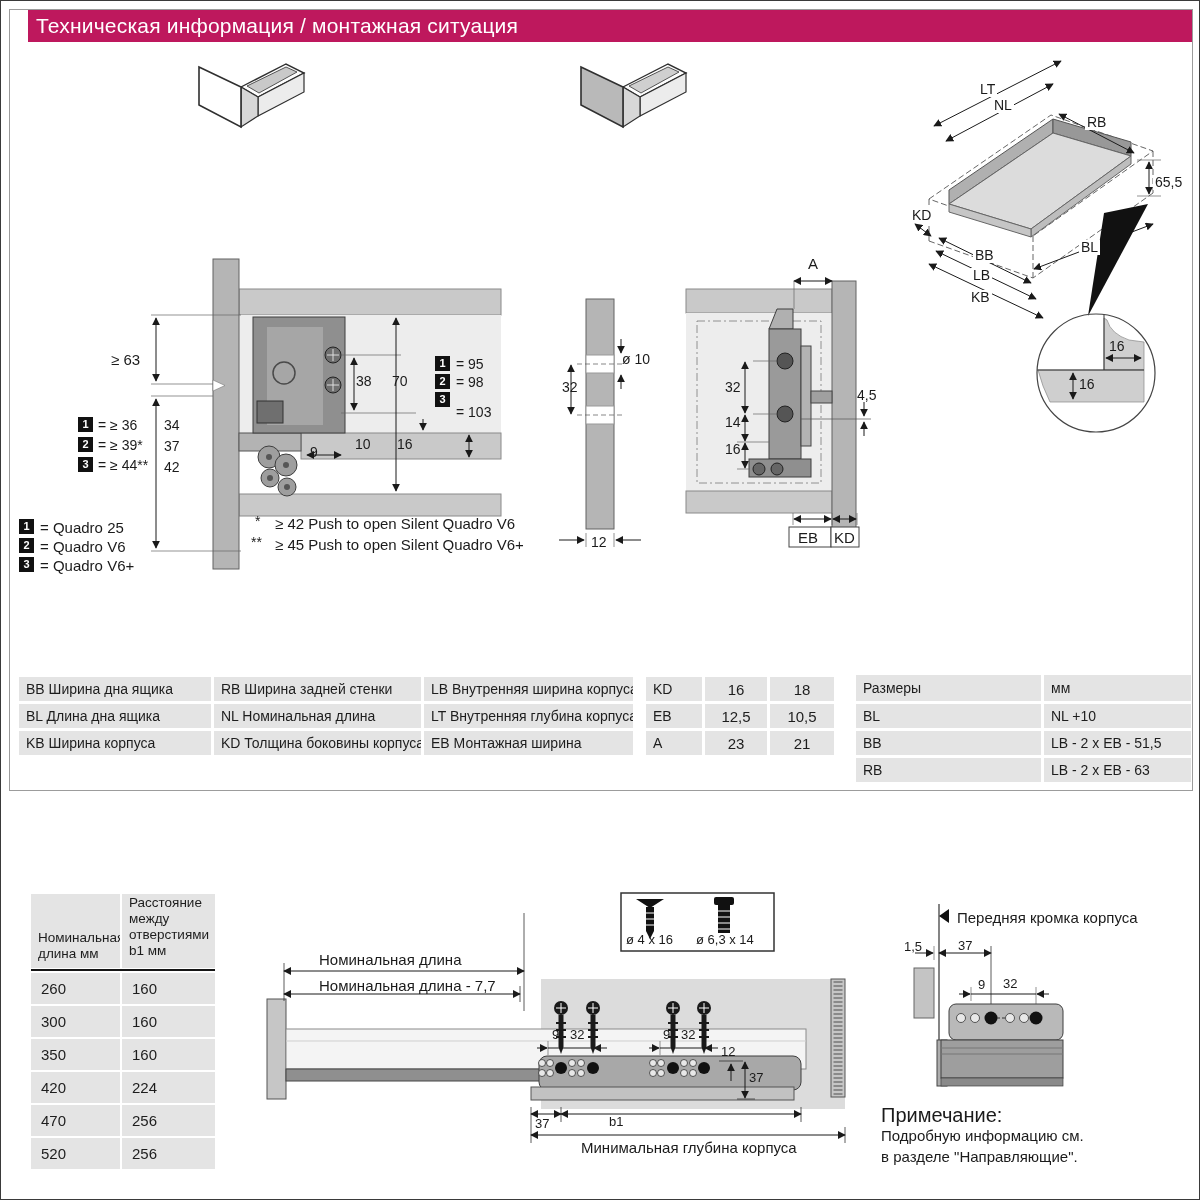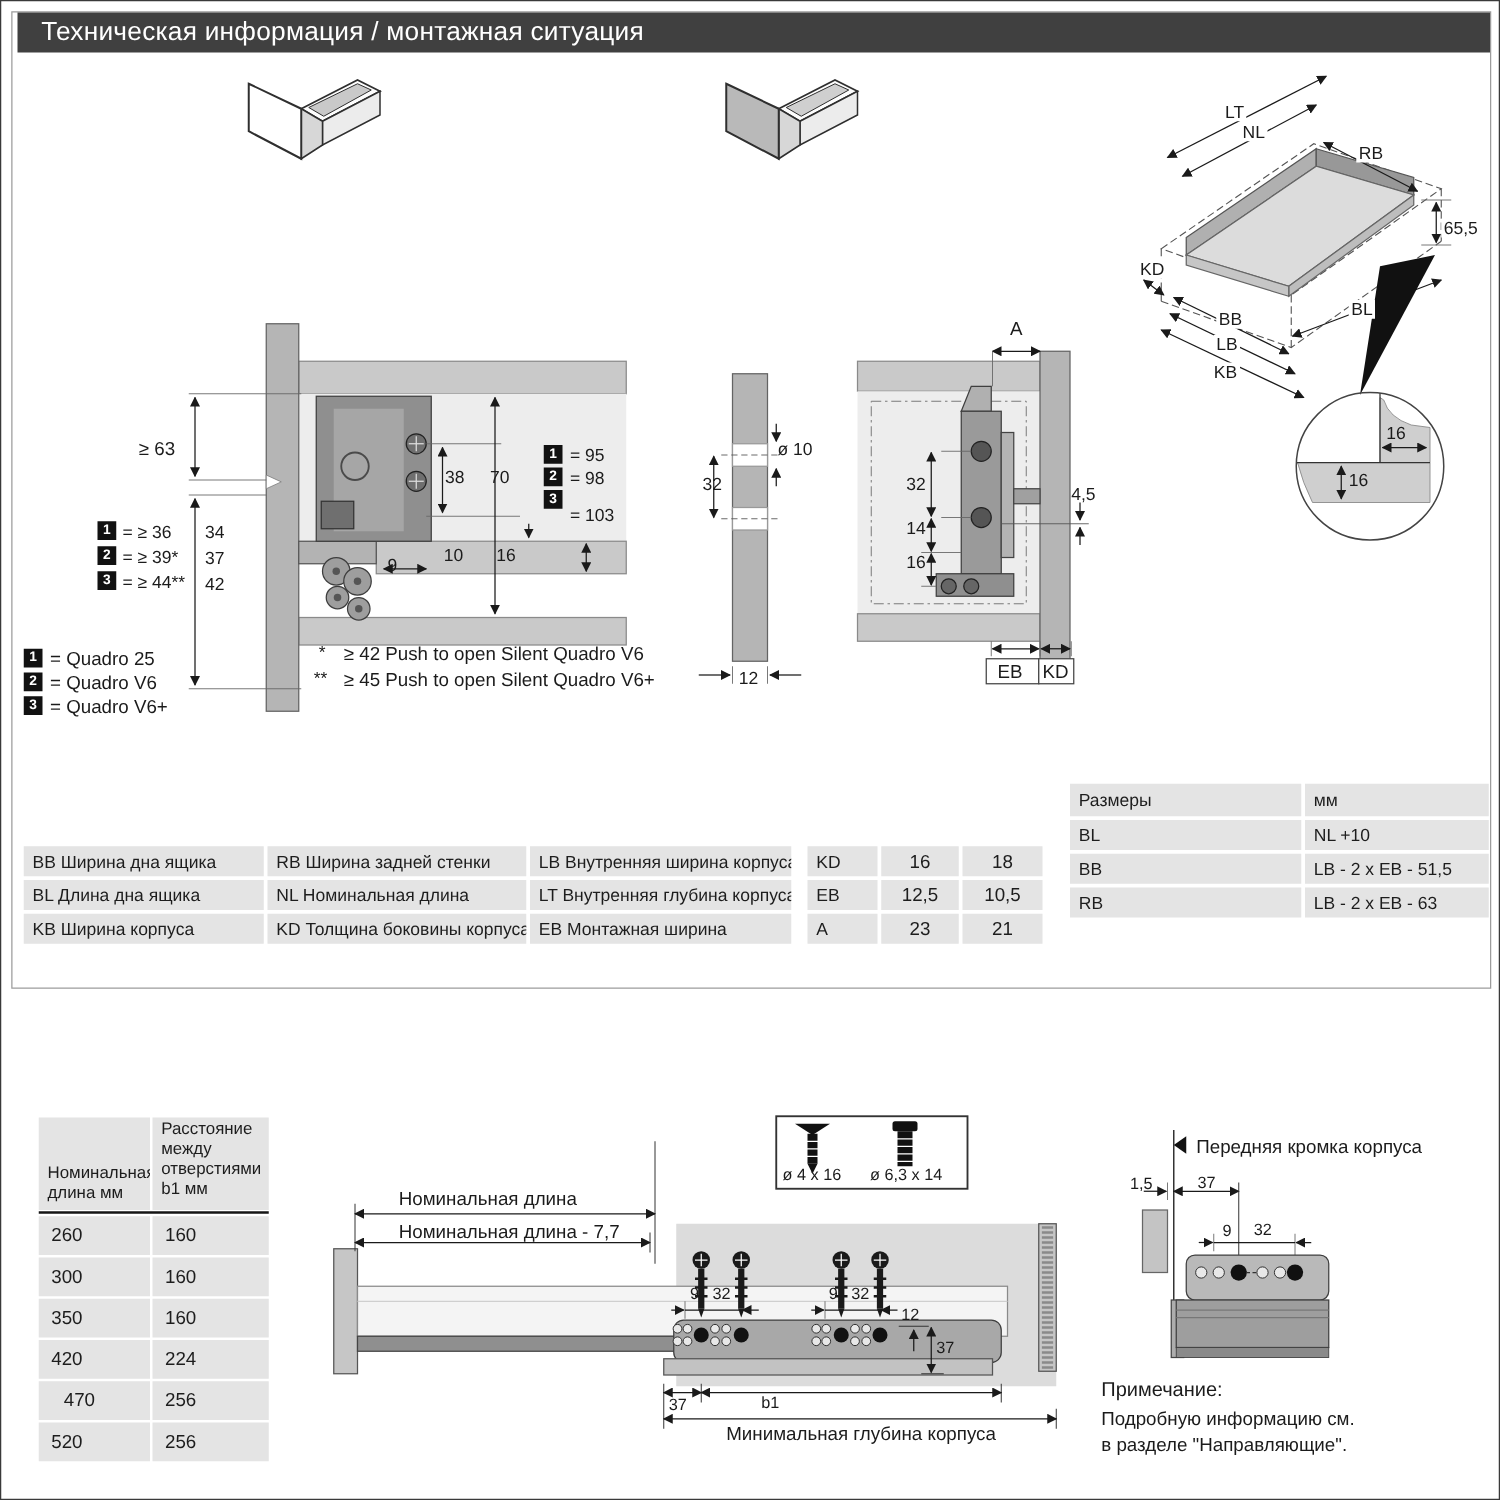--- a/index.html
+++ b/index.html
@@ -1,19 +1,19 @@
 <!DOCTYPE html>
 <html><head>
 <meta charset="utf-8">
 <style>
   html,body{margin:0;padding:0;background:#fff;font-family:"Liberation Sans",sans-serif}
   .page{position:relative;width:1200px;height:1200px;background:#fff;overflow:hidden;color:#1d1d1d;border:1px solid #3a3a3a;box-sizing:border-box}
   .abs{position:absolute}
   .sec{position:absolute;border:1px solid #9c9c9c;background:#fff}
-  .hdr{position:absolute;left:4px;top:0;right:0;background:#404040;color:#fff;padding-left:19px;letter-spacing:.2px;white-space:nowrap}
+  .hdr{position:absolute;left:18px;top:0;right:0;background:#be185d;color:#fff;padding-left:8px;letter-spacing:.2px;white-space:nowrap}
   .lbl{position:absolute;font-size:14px;line-height:1.05;color:#1b1b1b;white-space:nowrap}
   .s13{font-size:13px}
   .s15{font-size:15px}
   .b{font-weight:normal}
   .wbg{background:#fff;padding:0 2px}
   .sq{position:absolute;width:15px;height:15px;background:#111;color:#fff;font-size:11px;font-weight:bold;text-align:center;line-height:15px}
   .grid{position:absolute;display:grid;gap:3px}
   .cell{background:#e4e4e4;font-size:14px;color:#1d1d1d;display:flex;align-items:center;padding-left:7px;white-space:nowrap;overflow:hidden}
   .c{justify-content:center;padding-left:0;font-size:15px}
   .hc{white-space:normal;line-height:1.18;font-size:13.5px}
@@ -271,21 +271,21 @@
     <div class="cell c">16</div>
     <div class="cell c">18</div>
     <div class="cell">EB</div>
     <div class="cell c">12,5</div>
     <div class="cell c">10,5</div>
     <div class="cell">A</div>
     <div class="cell c">23</div>
     <div class="cell c">21</div>
   </div>
 
-  <div class="grid" style="left:855px;top:626px;grid-template-columns:185px 147px;grid-template-rows:26px 24px 24px 24px">
+  <div class="grid" style="left:855px;top:674px;grid-template-columns:185px 147px;grid-template-rows:26px 24px 24px 24px">
     <div class="cell">Размеры</div>
     <div class="cell">мм</div>
     <div class="cell">BL</div>
     <div class="cell">NL +10</div>
     <div class="cell">BB</div>
     <div class="cell">LB - 2 x EB - 51,5</div>
     <div class="cell">RB</div>
     <div class="cell">LB - 2 x EB - 63</div>
   </div>
 
@@ -298,21 +298,21 @@
   <div class="abs" style="left:30px;top:968px;width:184px;height:2px;background:#151515"></div>
   <div class="grid" style="left:30px;top:972px;grid-template-columns:89px 93px;grid-auto-rows:31px;gap:2px">
     <div class="cell c" style="justify-content:flex-start;padding-left:10px">260</div>
     <div class="cell c" style="justify-content:flex-start;padding-left:10px">160</div>
     <div class="cell c" style="justify-content:flex-start;padding-left:10px">300</div>
     <div class="cell c" style="justify-content:flex-start;padding-left:10px">160</div>
     <div class="cell c" style="justify-content:flex-start;padding-left:10px">350</div>
     <div class="cell c" style="justify-content:flex-start;padding-left:10px">160</div>
     <div class="cell c" style="justify-content:flex-start;padding-left:10px">420</div>
     <div class="cell c" style="justify-content:flex-start;padding-left:10px">224</div>
-    <div class="cell c" style="justify-content:flex-start;padding-left:20px">470</div>
+    <div class="cell c" style="justify-content:flex-start;padding-left:10px">470</div>
     <div class="cell c" style="justify-content:flex-start;padding-left:10px">256</div>
     <div class="cell c" style="justify-content:flex-start;padding-left:10px">520</div>
     <div class="cell c" style="justify-content:flex-start;padding-left:10px">256</div>
   </div>
 
   <svg style="left:260px;top:880px" width="612" height="290" viewBox="0 0 612 290">
     <defs>
         <marker id="mB" viewBox="0 0 10 10" refX="9" refY="5" markerWidth="8" markerHeight="8" orient="auto-start-reverse">
           <path d="M0 0L10 5L0 10z" fill="#1a1a1a"></path>
         </marker>
@@ -456,17 +456,17 @@
   <span class="lbl s13" style="left:720px;top:1044px">12</span>
   <span class="lbl s13" style="left:748px;top:1070px">37</span>
   <span class="lbl s13" style="left:534px;top:1116px">37</span>
   <span class="lbl s13" style="left:608px;top:1114px">b1</span>
   <span class="lbl s15" style="left:580px;top:1139px">Минимальная глубина корпуса</span>
   <span class="lbl s15" style="left:956px;top:909px">Передняя кромка корпуса</span>
   <span class="lbl s13" style="left:903px;top:939px">1,5</span>
   <span class="lbl s13" style="left:957px;top:938px">37</span>
   <span class="lbl s13" style="left:977px;top:977px">9</span>
   <span class="lbl s13" style="left:1002px;top:976px">32</span>
-  <span class="lbl b" style="left:880px;top:1104px;font-size:16px">Примечание:</span>
+  <span class="lbl b" style="left:880px;top:1104px;font-size:20px">Примечание:</span>
   <span class="lbl s15" style="left:880px;top:1127px">Подробную информацию см.</span>
   <span class="lbl s15" style="left:880px;top:1148px">в разделе "Направляющие".</span>
 
 </div>
 
 </body></html>

